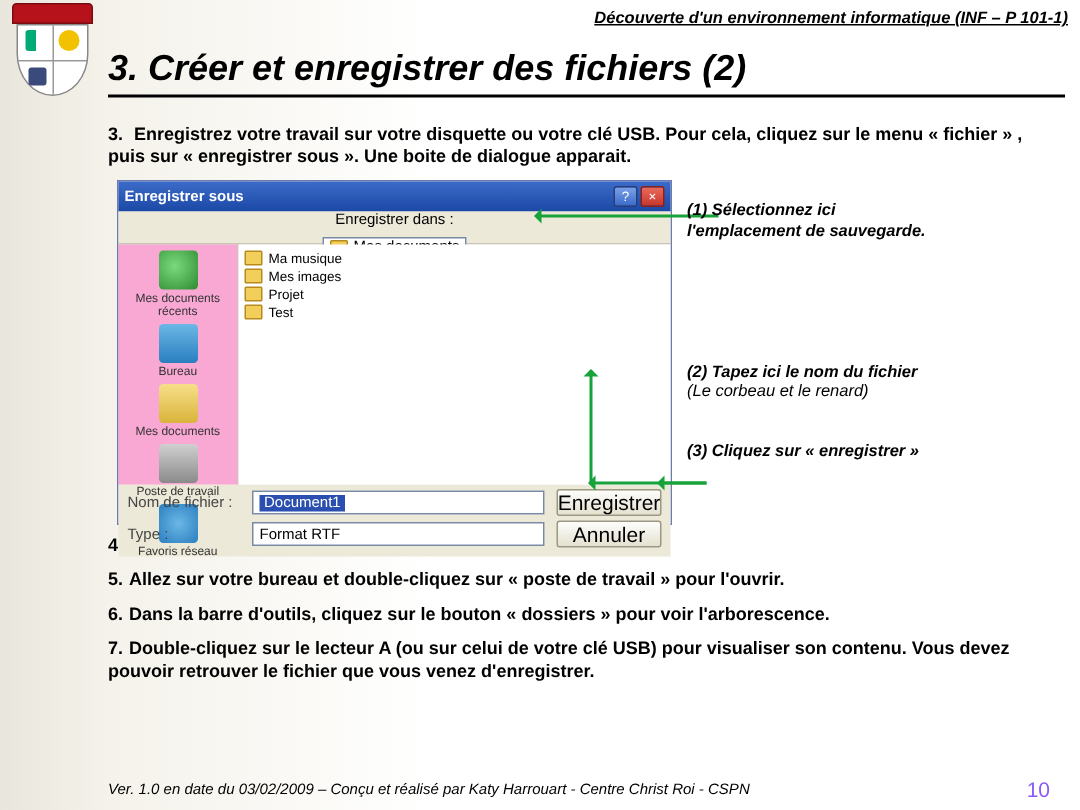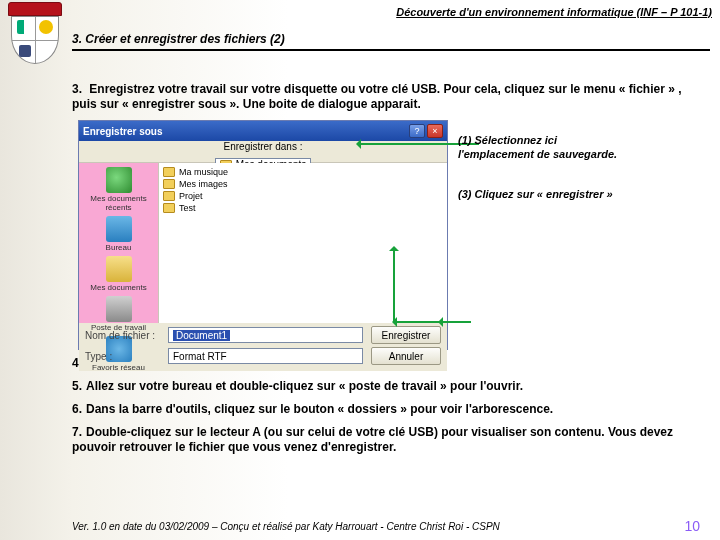--- a/index.html
+++ b/index.html
@@ -37,21 +37,21 @@
     text-decoration: underline;
   }
   .title-bar {
     position: absolute;
     top: 32px; left: 72px; right: 10px;
     border-bottom: 2px solid #000;
     padding-bottom: 3px;
   }
   .title-bar h1 {
     margin: 0;
-    font-size: 12px;
+    font-size: 24px;
     font-weight: bold;
     font-style: italic;
   }
   .content {
     position: absolute;
     top: 78px; left: 72px; right: 14px;
   }
   .step { font-size: 12px; font-weight: bold; margin: 4px 0 8px; line-height: 1.25; }
   .step .num { margin-right: 4px; }
   .screenshot-row { display: flex; align-items: flex-start; gap: 10px; margin: 0 0 6px 6px; }
@@ -94,21 +94,21 @@
   .ico-pc   { background: linear-gradient(#d0d0d0,#8a8a8a); }
   .ico-net  { background: radial-gradient(circle,#6bb7e6,#2a7fbf); }
   .filepane { flex:1; background:#fff; padding:4px; font-size:9px; }
   .fitem { display:flex; align-items:center; gap:4px; margin-bottom:2px; }
   .folder { width:12px; height:10px; background:#f2cf5b; border:1px solid #b58b1e; border-radius:1px; }
   .dlg-bottom { background:#ece9d8; padding:3px 6px; font-size:10px; }
   .brow { display:flex; align-items:center; gap:8px; margin-bottom:3px; }
   .brow label { width:75px; color:#444; }
   .brow .inp { flex:1; height:16px; background:#fff; border:1px solid #7a8aa5; display:flex; align-items:center; padding:0 4px; }
   .sel { background:#2a4fb0; color:#fff; padding:0 3px; }
-  .dbtn { width:70px; height:18px; background:linear-gradient(#fdfdfb,#e4e1d0); border:1px solid #9b9884; border-radius:2px; font-size:10px; display:flex; align-items:center; justify-content:center; }
+  .dbtn { width:70px; height:18px; background:linear-gradient(#fdfdfb,#e4e1d0); border:1px solid #9b9884; border-radius:2px; font-size:14px; display:flex; align-items:center; justify-content:center; }
   .annotations { width: 175px; display:flex; flex-direction:column; gap:26px; padding-top:14px; }
   .anno { font-size:11px; font-weight:bold; font-style:italic; line-height:1.25; position:relative;}
   .anno .sub { font-weight:normal; }
   .arrow {
     position:absolute;
     height:2px; background:#17a23a;
   }
   .arrow::before{
     content:""; position:absolute; left:-8px; top:-4px;
     border: 5px solid transparent; border-right-color:#17a23a;
@@ -220,20 +220,24 @@
         </div>
 
         <div class="arrow a1"></div>
         <div class="a2b"></div>
         <div class="arrow a2"></div>
         <div class="arrow a3"></div>
       </div>
 
       <div class="annotations">
         <div class="anno">(1) Sélectionnez ici l'emplacement de sauvegarde.</div>
+        <div class="anno" style="margin-top:54px;">
+          <span>(2) Tapez ici le nom du fichier</span><br>
+          <span class="sub">(Le corbeau et le renard)</span>
+        </div>
         <div class="anno">(3) Cliquez sur « enregistrer »</div>
       </div>
     </div>
 
     <div class="step"><span class="num">4.</span><span>Fermez Word.</span></div>
     <div class="step"><span class="num">5.</span><span>Allez sur votre bureau et double-cliquez sur « poste de travail » pour l'ouvrir.</span></div>
     <div class="step"><span class="num">6.</span><span>Dans la barre d'outils, cliquez sur le bouton « dossiers » pour voir l'arborescence.</span></div>
     <div class="step"><span class="num">7.</span><span>Double-cliquez sur le lecteur A (ou sur celui de votre clé USB) pour visualiser son contenu. Vous devez pouvoir retrouver le fichier que vous venez d'enregistrer.</span></div>
   </div>
 

